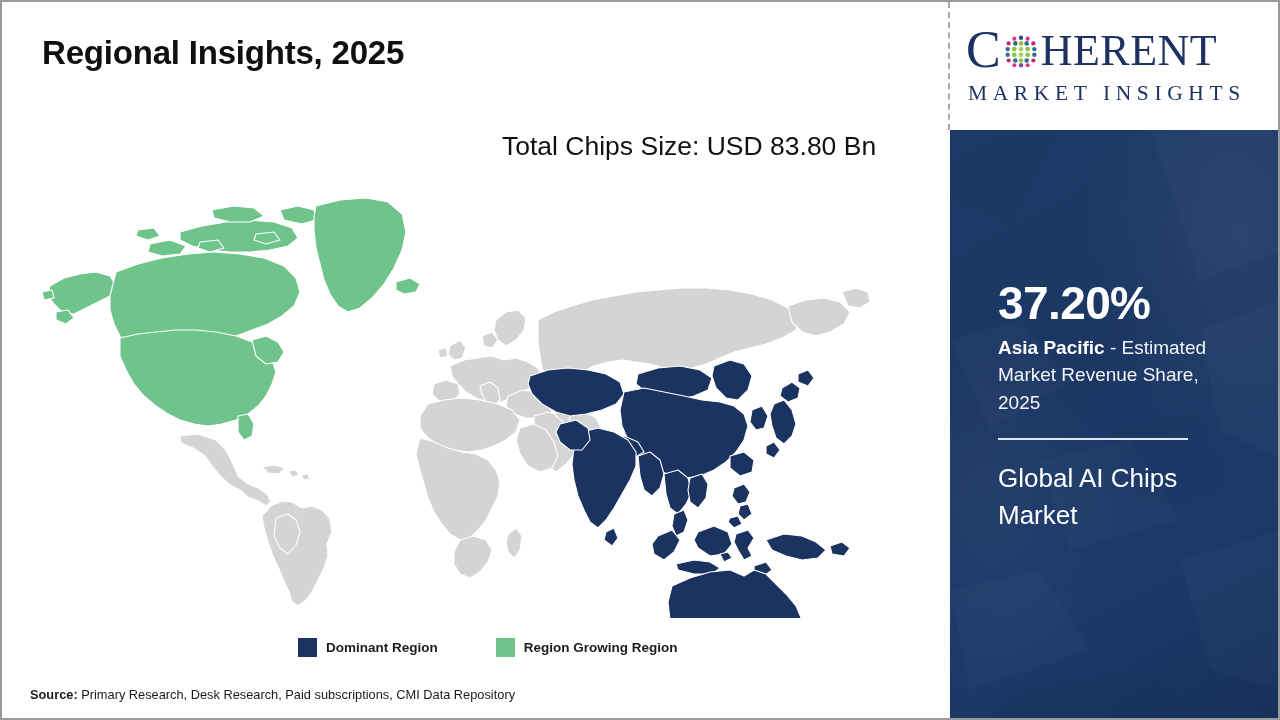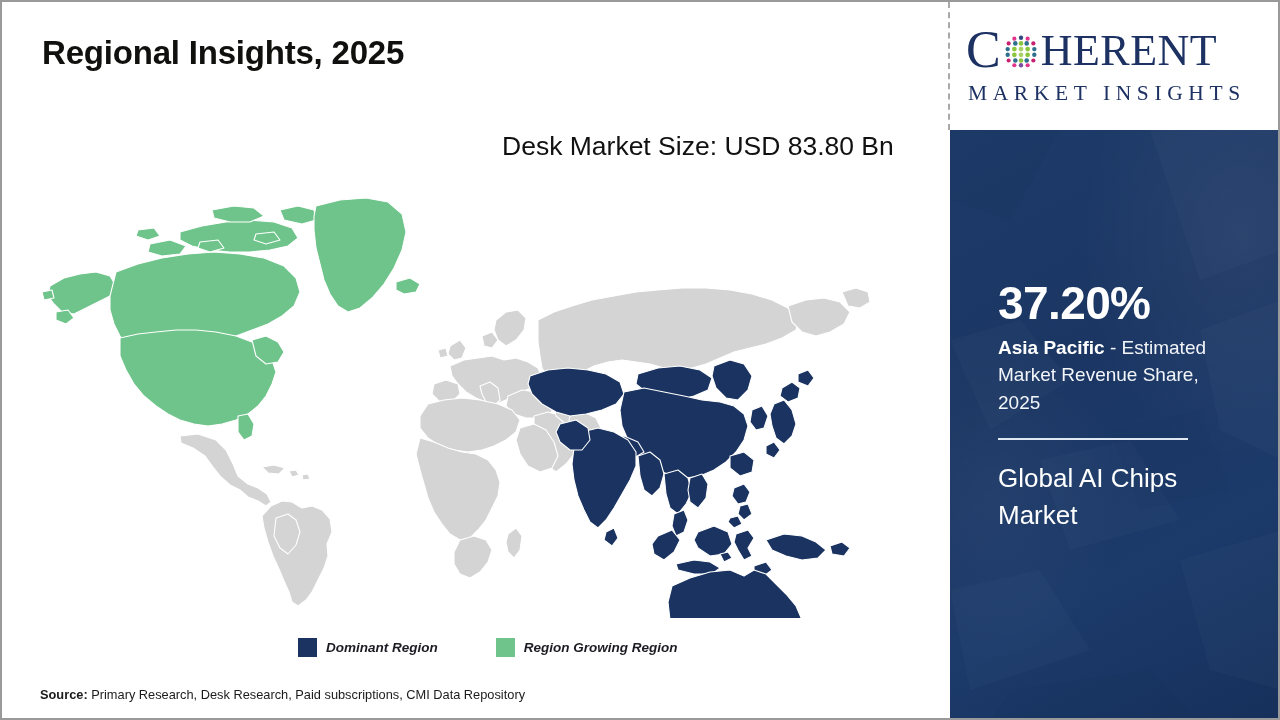--- a/index.html
+++ b/index.html
@@ -61,38 +61,37 @@
     left: 296px;
     top: 636px;
     display: flex;
     align-items: center;
     gap: 58px;
   }
   .legend-item {
     display: flex;
     align-items: center;
     gap: 9px;
-    font-style: italic;
   }
   .legend-swatch {
     width: 19px;
     height: 19px;
     flex: 0 0 auto;
   }
   .legend-label {
     font-size: 13.5px;
     font-weight: bold;
     color: #1b1b23;
     white-space: nowrap;
   }
 
   
   .source-line {
     position: absolute;
-    left: 38px;
+    left: 28px;
     bottom: 16px;
     font-size: 12.8px;
     color: #1b1b1b;
   }
   .source-line .src-label { font-weight: bold; }
 
   
   .dashed-divider {
     position: absolute;
     left: 946px;
@@ -205,21 +204,21 @@
     font-weight: normal;
   }
 </style>
 </head>
 <body>
 
 <div class="slide">
 
   <div class="page-title">Regional Insights, 2025</div>
 
-  <div class="market-size"><span>Desk Market Size: </span><span class="val">USD 83.80 Bn</span></div>
+  <div class="market-size"><span>Total Chips Size: </span><span class="val">USD 83.80 Bn</span></div>
 
   <div class="map-wrap">
     <svg viewBox="0 0 890 430" xmlns="http://www.w3.org/2000/svg">
       <g stroke="#ffffff" stroke-width="1.1" stroke-linejoin="round">
 
         <g fill="#d4d4d4">
 
           <path d="M150 248 L168 246 L186 252 L196 262 L203 276 L208 288 L218 296 L228 300 L237 306 L241 314 L236 318 L228 313 L218 309 L210 302 L200 297 L191 289 L183 279 L175 268 L163 260 L151 255 Z"></path>
 
           <path d="M232 279 L244 277 L255 280 L249 286 L238 285 Z"></path>

